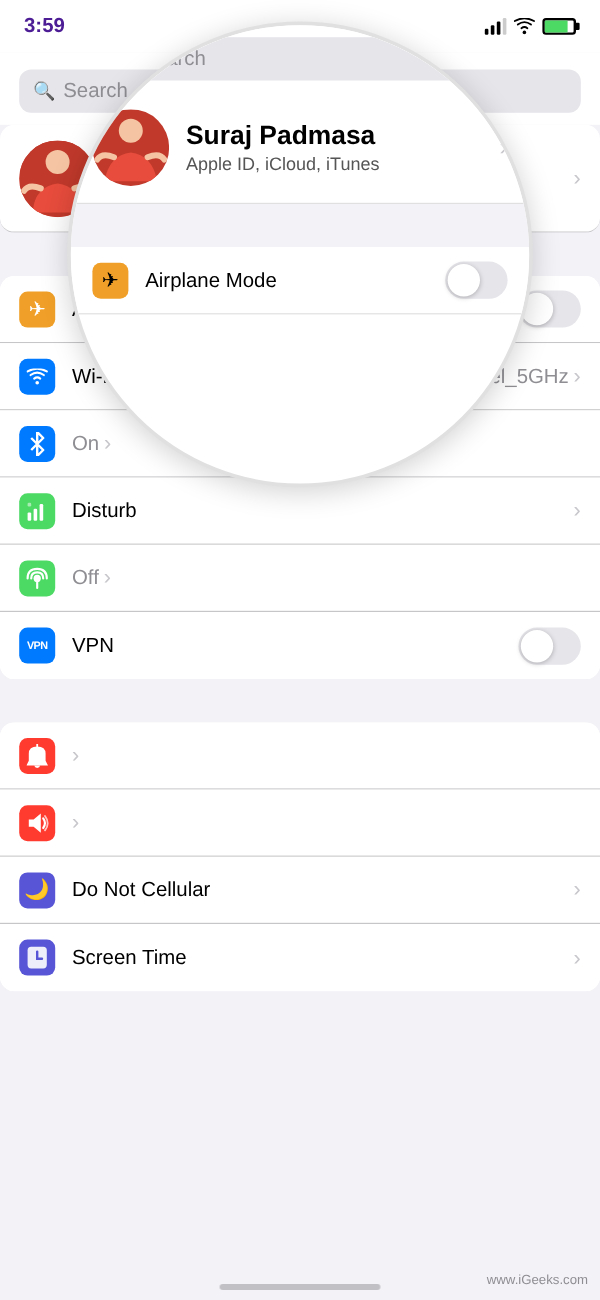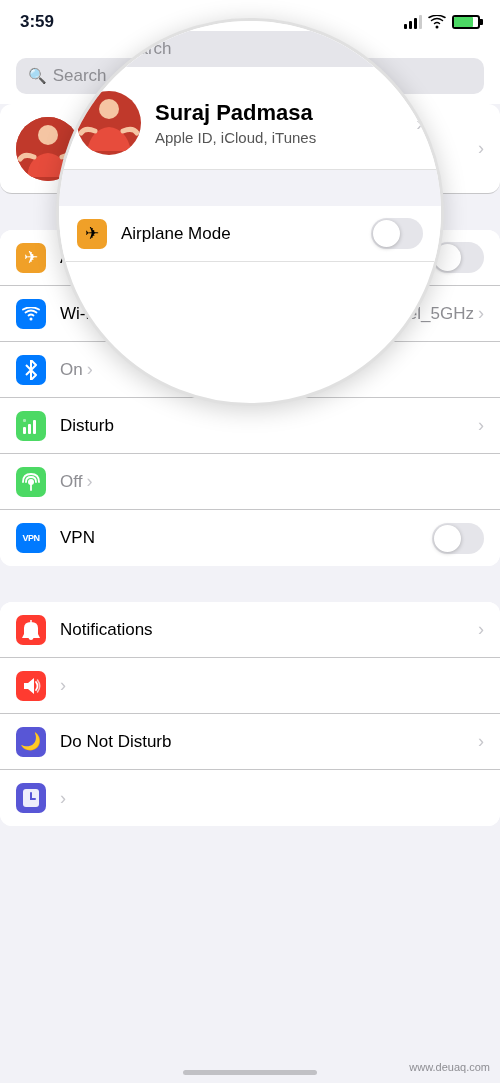--- a/index.html
+++ b/index.html
@@ -19,21 +19,21 @@
       background: #fff;
       height: 44px;
       display: flex;
       align-items: center;
       justify-content: space-between;
       padding: 0 20px;
     }
     .status-time {
       font-size: 17px;
       font-weight: 600;
-      color: #0f172a;
+      color: #4c1d95;
     }
     .status-icons {
       display: flex;
       align-items: center;
       gap: 6px;
     }
     .signal-bars {
       display: flex;
       align-items: flex-end;
       gap: 2px;
@@ -406,50 +406,50 @@
 <div class="settings-group">
 
   <div class="settings-row">
     <div class="row-icon" style="background:#ff3b30;">
       <svg width="18" height="20" viewBox="0 0 18 20">
         <path d="M9 0 Q9 2 9 2" stroke="#fff" stroke-width="1.5" stroke-linecap="round"></path>
         <path d="M2 14 L2 8 Q2 2 9 2 Q16 2 16 8 L16 14 L18 18 L0 18 Z" fill="#fff"></path>
         <path d="M6.5 18 Q7 20 9 20 Q11 20 11.5 18" fill="#fff"></path>
       </svg>
     </div>
-    <span class="row-label">Notifications</span>
     <span class="row-chevron">›</span>
   </div>
 
   <div class="settings-row">
     <div class="row-icon" style="background:#ff3b30;">
       <svg width="20" height="18" viewBox="0 0 20 18">
         <path d="M3 6 L7 6 L13 1 L13 17 L7 12 L3 12 Z" fill="#fff"></path>
         <path d="M15 5 Q18 9 15 13" stroke="#fff" stroke-width="1.8" fill="none" stroke-linecap="round"></path>
         <path d="M16.5 3 Q21 9 16.5 15" stroke="#fff" stroke-width="1.5" fill="none" stroke-linecap="round" opacity="0.7"></path>
       </svg>
     </div>
     <span class="row-chevron">›</span>
   </div>
 
   <div class="settings-row">
     <div class="row-icon" style="background:#5856d6;">
       <span style="font-size:17px;">🌙</span>
     </div>
-    <span class="row-label">Do Not Disturb</span>
+    <span class="row-label">Do Not Cellular</span>
     <span class="row-chevron">›</span>
   </div>
 
   <div class="settings-row" style="border-bottom:none;">
     <div class="row-icon" style="background:#5856d6;">
       <svg width="18" height="20" viewBox="0 0 18 20">
         <rect x="1" y="1" width="16" height="18" rx="3" ry="3" fill="#fff" opacity="0.9"></rect>
         <path d="M9 5 L9 11 L13 11" stroke="#5856d6" stroke-width="2" fill="none" stroke-linecap="round"></path>
       </svg>
     </div>
+    <span class="row-label">Screen Time</span>
     <span class="row-chevron">›</span>
   </div>
 </div>
 
 <div class="magnify-circle" style="
   top: 18px;
   left: 50%;
   transform: translateX(-50%);
   width: 388px;
   height: 388px;
@@ -485,15 +485,15 @@
     <div style="background:#fff; display:flex; align-items:center; height:56px; padding:0 18px; border-bottom:0.5px solid #e0e0e0;">
       <div style="width:30px;height:30px;background:#f0a028;border-radius:7px;display:flex;align-items:center;justify-content:center;margin-right:14px;font-size:17px;">✈</div>
       <span style="flex:1;font-size:17px;color:#000;">Airplane Mode</span>
       <div style="width:52px;height:31px;border-radius:16px;background:#e5e5ea;position:relative;">
         <div style="width:27px;height:27px;border-radius:50%;background:#fff;position:absolute;top:2px;left:2px;box-shadow:0 1px 4px rgba(0,0,0,0.25);"></div>
       </div>
     </div>
   </div>
 </div>
 
-<div class="watermark">www.deuaq.com</div>
+<div class="watermark">www.iGeeks.com</div>
 
 <div class="home-indicator"></div>
 
 </body></html>

